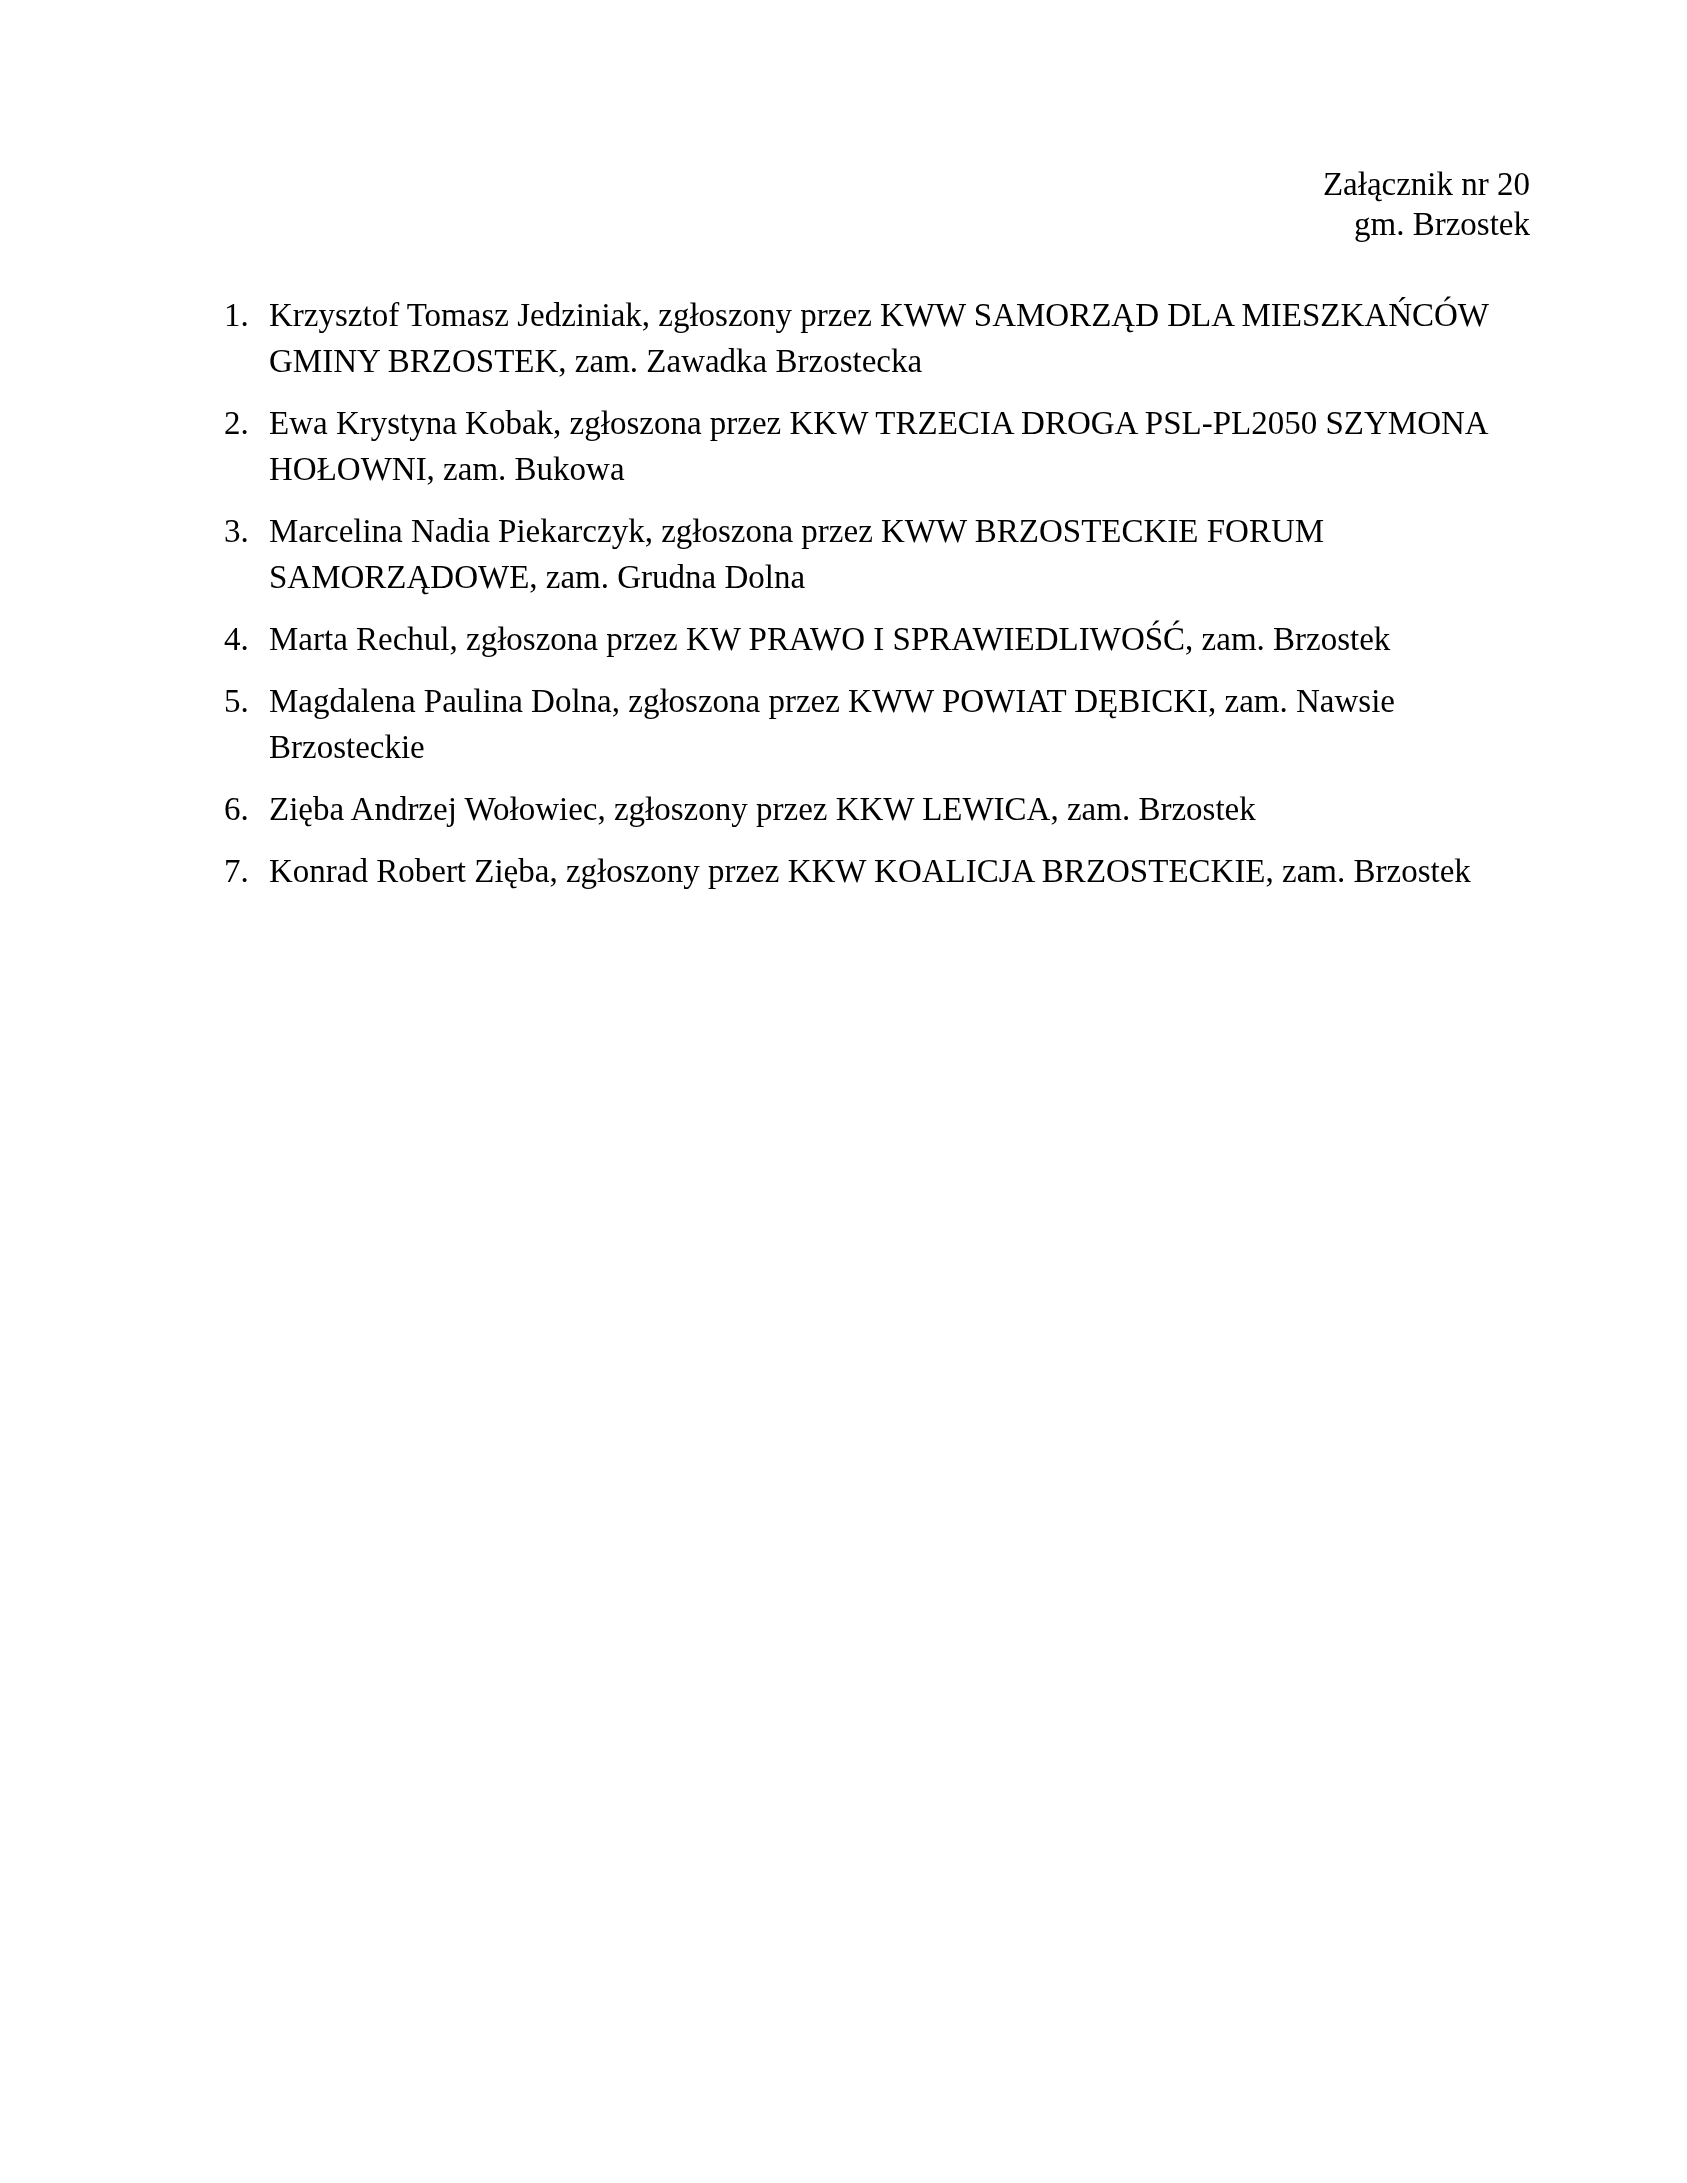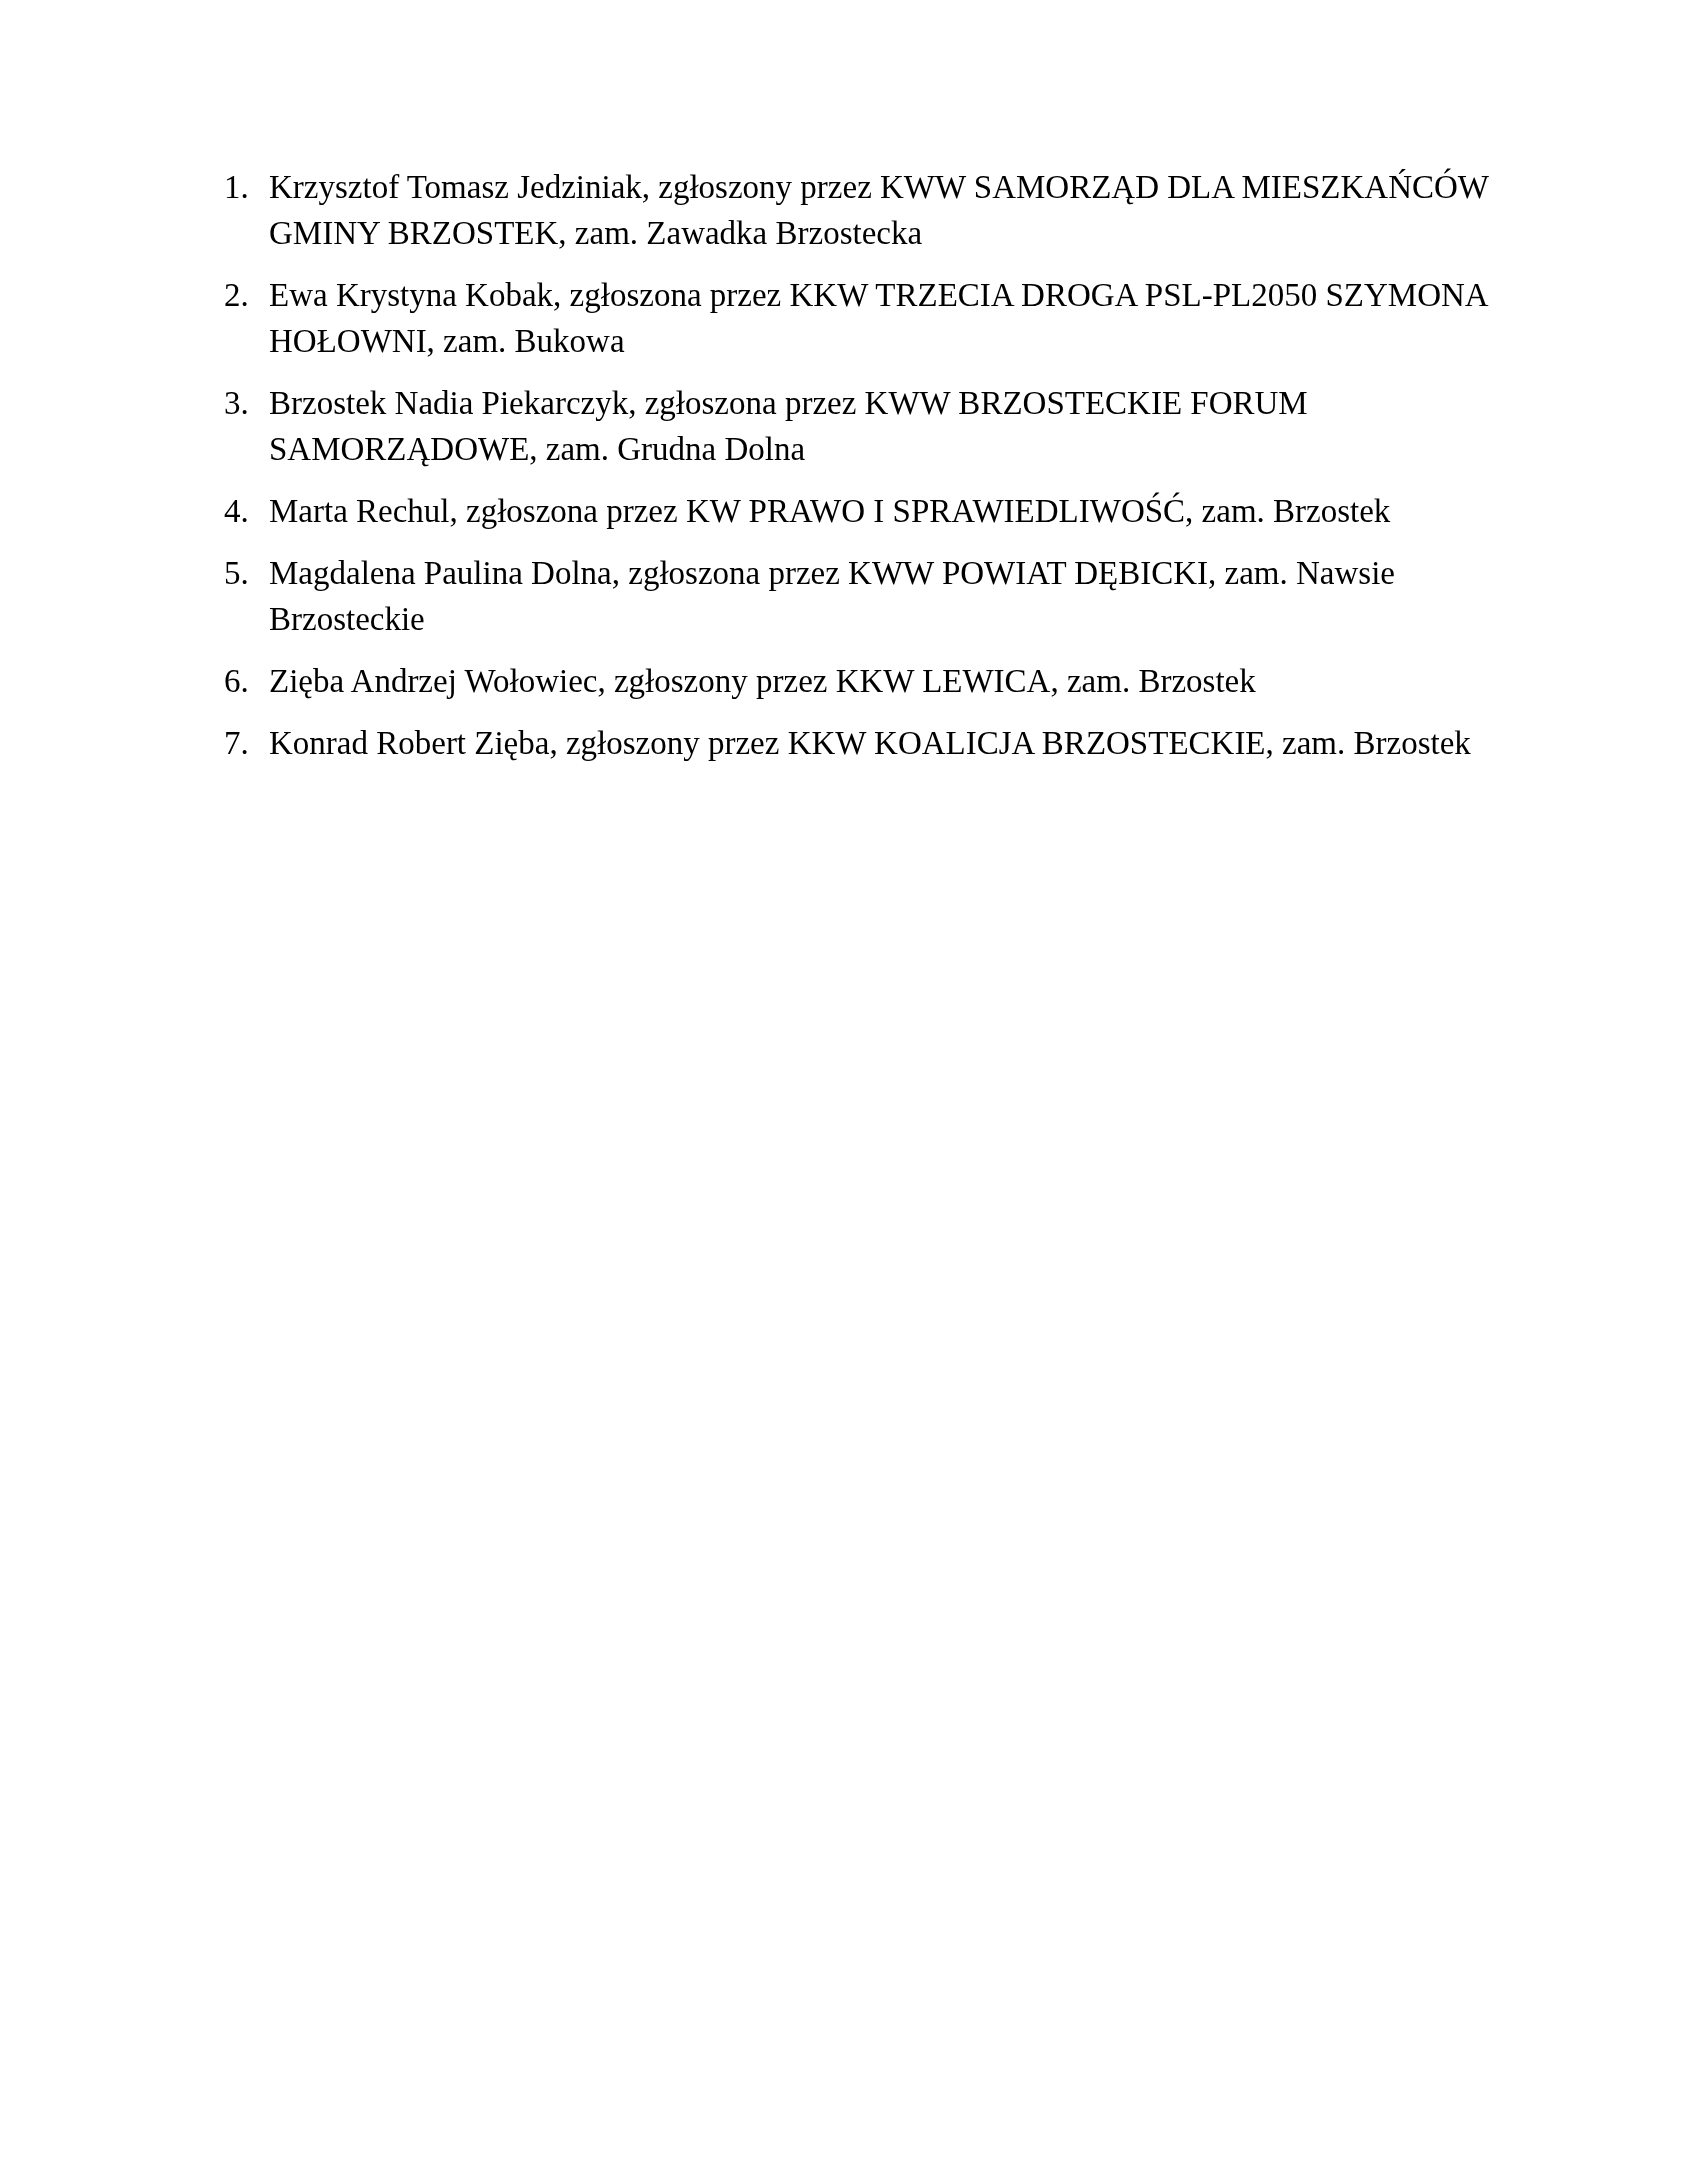--- a/index.html
+++ b/index.html
@@ -63,34 +63,38 @@
   ol.members .name {
     font-weight: normal;
   }
 </style>
 </head>
 <body>
 
 <div class="page">
   <div class="content">
 
+    <div class="attachment">
+      <div>Załącznik nr 20</div>
+      <div>gm. Brzostek</div>
+    </div>
 
 
     <ol class="members">
       <li>
         <span class="num">1.</span>
         <span class="text"><span class="name">Krzysztof Tomasz Jedziniak</span><span>, zgłoszony przez KWW SAMORZĄD DLA MIESZKAŃCÓW GMINY BRZOSTEK, zam. Zawadka Brzostecka</span></span>
       </li>
       <li>
         <span class="num">2.</span>
         <span class="text"><span class="name">Ewa Krystyna Kobak</span><span>, zgłoszona przez KKW TRZECIA DROGA PSL-PL2050 SZYMONA HOŁOWNI, zam. Bukowa</span></span>
       </li>
       <li>
         <span class="num">3.</span>
-        <span class="text"><span class="name">Brzostek Nadia Piekarczyk</span><span>, zgłoszona przez KWW BRZOSTECKIE FORUM SAMORZĄDOWE, zam. Grudna Dolna</span></span>
+        <span class="text"><span class="name">Marcelina Nadia Piekarczyk</span><span>, zgłoszona przez KWW BRZOSTECKIE FORUM SAMORZĄDOWE, zam. Grudna Dolna</span></span>
       </li>
       <li>
         <span class="num">4.</span>
         <span class="text"><span class="name">Marta Rechul</span><span>, zgłoszona przez KW PRAWO I SPRAWIEDLIWOŚĆ, zam. Brzostek</span></span>
       </li>
       <li>
         <span class="num">5.</span>
         <span class="text"><span class="name">Magdalena Paulina Dolna</span><span>, zgłoszona przez KWW POWIAT DĘBICKI, zam. Nawsie Brzosteckie</span></span>
       </li>
       <li>

